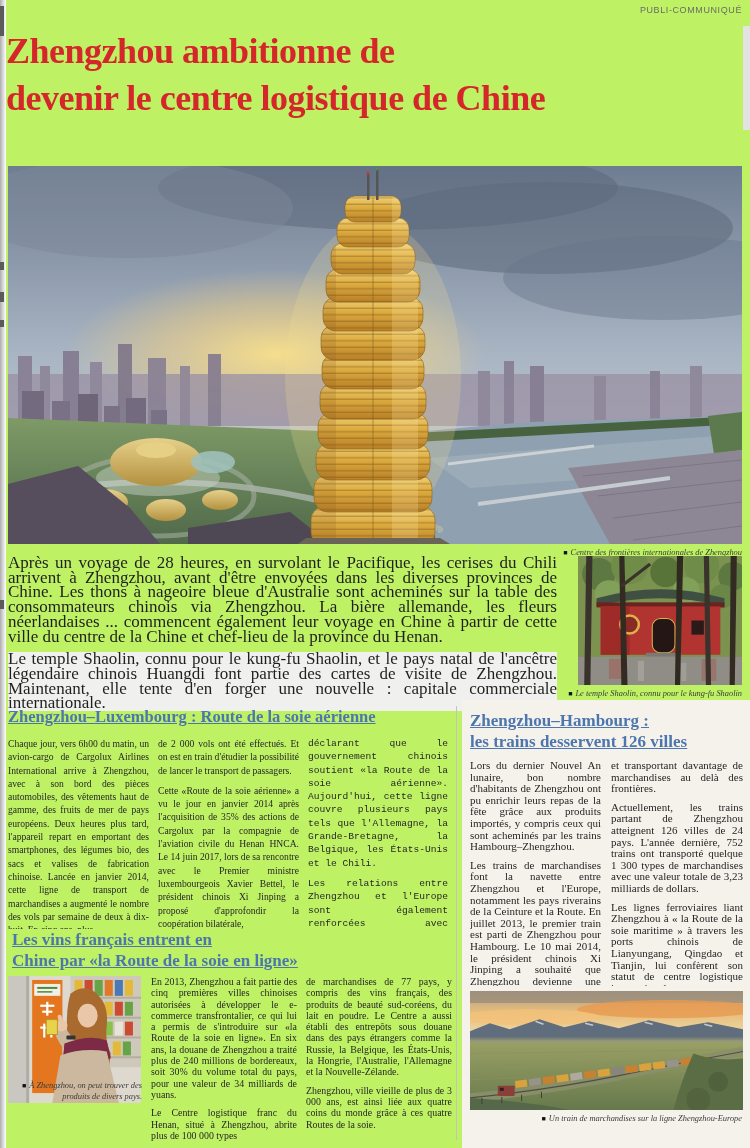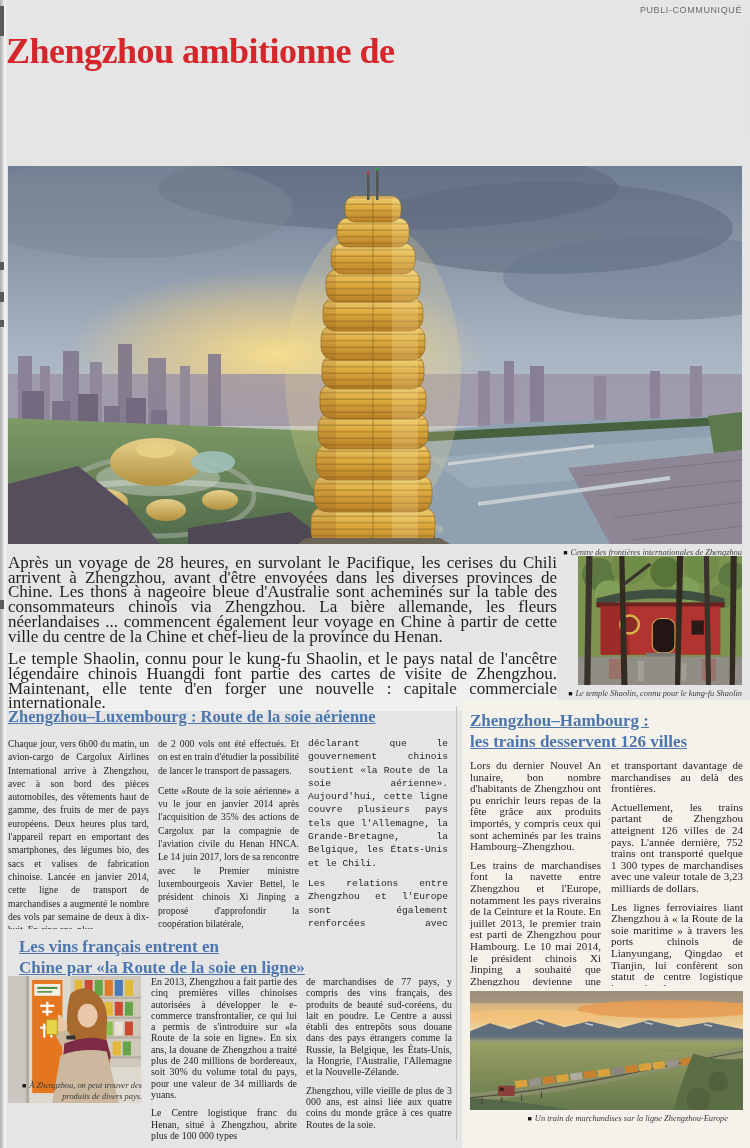--- a/index.html
+++ b/index.html
@@ -1,16 +1,16 @@
 <!DOCTYPE html>
 <html lang="fr"><head>
 <meta charset="utf-8">
 <style>
   html,body{margin:0;padding:0;background:#888;}
-  #page{position:relative;width:750px;height:1148px;background:#e5e5e5;overflow:hidden;
+  #page{position:relative;width:750px;height:1148px;background:#bef264;overflow:hidden;
         font-family:"Liberation Serif",serif;color:#222;}
   
   .edge-left{position:absolute;left:0;top:0;width:6px;height:1148px;
      background:linear-gradient(to right,#adadad,#dcdcdc 55%,#fefefe);}
   .tick{position:absolute;left:0;width:4px;background:#5a5a5a;}
   .edge-right{position:absolute;right:0;top:26px;width:7px;height:104px;background:#e3e3e3;}
   .kicker{position:absolute;top:5px;right:8px;font-family:"Liberation Sans",sans-serif;
      font-size:9px;letter-spacing:.6px;color:#6b6b6b;}
   .headline{position:absolute;left:6px;top:28px;width:742px;
      font-weight:bold;font-size:36px;line-height:47px;letter-spacing:-.5px;color:#d5262b;}
@@ -44,20 +44,21 @@
   <div class="tick" style="top:262px;height:8px;"></div>
   <div class="tick" style="top:292px;height:10px;"></div>
   <div class="tick" style="top:320px;height:7px;"></div>
   <div class="tick" style="top:600px;height:9px;"></div>
   <div class="edge-right"></div>
 
   <div class="kicker">PUBLI-COMMUNIQUÉ</div>
 
   <h1 class="headline" style="margin:0;">
     <span>Zhengzhou ambitionne de</span>
+    <span>devenir le centre logistique de Chine</span>
   </h1>
 
   <div class="photo" style="left:8px;top:166px;width:734px;height:378px;">
     <svg viewBox="0 0 734 378" preserveAspectRatio="none">
       <defs>
         <linearGradient id="sky" x1="0" y1="0" x2="0" y2="1">
           <stop offset="0" stop-color="#6f7d92"></stop>
             <stop offset=".5" stop-color="#a9b5c3"></stop>
             <stop offset="1" stop-color="#ccd4db"></stop>
         </linearGradient>
@@ -243,21 +244,21 @@
   </div>
   <div class="col col-lux" style="left:158px;top:737px;width:141px;height:192px;">
     <p>de 2 000 vols ont été effectués. Et on est en train d'étudier la possibilité de lancer le transport de passagers.</p>
     <p>Cette «Route de la soie aérienne» a vu le jour en janvier 2014 après l'acquisition de 35% des actions de Cargolux par la compagnie de l'aviation civile du Henan HNCA. Le 14 juin 2017, lors de sa rencontre avec le Premier ministre luxembourgeois Xavier Bettel, le président chinois Xi Jinping a proposé d'approfondir la coopération bilatérale,</p>
   </div>
   <div class="col col-lux" style="left:308px;top:737px;width:140px;height:192px;font-family:Liberation Mono, monospace;">
     <p>déclarant que le gouvernement chinois soutient «la Route de la soie aérienne». Aujourd'hui, cette ligne couvre plusieurs pays tels que l'Allemagne, la Grande-Bretagne, la Belgique, les États-Unis et le Chili.</p>
     <p>Les relations entre Zhengzhou et l'Europe sont également renforcées avec l'ouverture le 16 avril 2018 d'une plateforme de service de visa pour le Luxembourg directement depuis Zhengzhou.</p>
   </div>
 
-  <h2 class="h-blue" style="left:8px;top:925px;width:445px;margin:11px;">
+  <h2 class="h-blue" style="left:8px;top:925px;width:445px;margin:4px;">
     <span>Les vins français entrent en</span>
     <span>Chine par «la Route de la soie en ligne»</span>
   </h2>
   <div class="photo" style="left:8px;top:976px;width:133px;height:127px;">
     <svg viewBox="0 0 132 128" preserveAspectRatio="none">
       <rect width="132" height="128" fill="#ded9cf"></rect>
       <rect x="62" width="70" height="92" fill="#cfc9bc"></rect>
       <g>
         <rect x="66" y="4" width="8" height="16" fill="#e3b93a"></rect>
           <rect x="76" y="4" width="8" height="16" fill="#cc4a32"></rect>
@@ -395,17 +396,17 @@
         <circle cx="230" cy="108" r="12" fill="#4c5e3a" opacity=".6"></circle>
       <path d="M0,106 q60,4 100,12 L0,118 Z" fill="#55684a"></path>
       <g stroke="#3f3f33" stroke-width="1">
         <line x1="12" y1="106" x2="12" y2="112"></line>
           <line x1="32" y1="105" x2="32" y2="111"></line>
           <line x1="52" y1="103" x2="52" y2="109"></line>
           <line x1="72" y1="100" x2="72" y2="106"></line>
       </g>
     </svg>
   </div>
-  <div class="caption cap-r" style="top:1114px;right:22px;width:300px;">
+  <div class="caption cap-r" style="top:1114px;right:8px;width:300px;">
     <span class="sq">■</span><span>Un train de marchandises sur la ligne Zhengzhou-Europe</span>
   </div>
 
 </div>
 
 </body></html>

